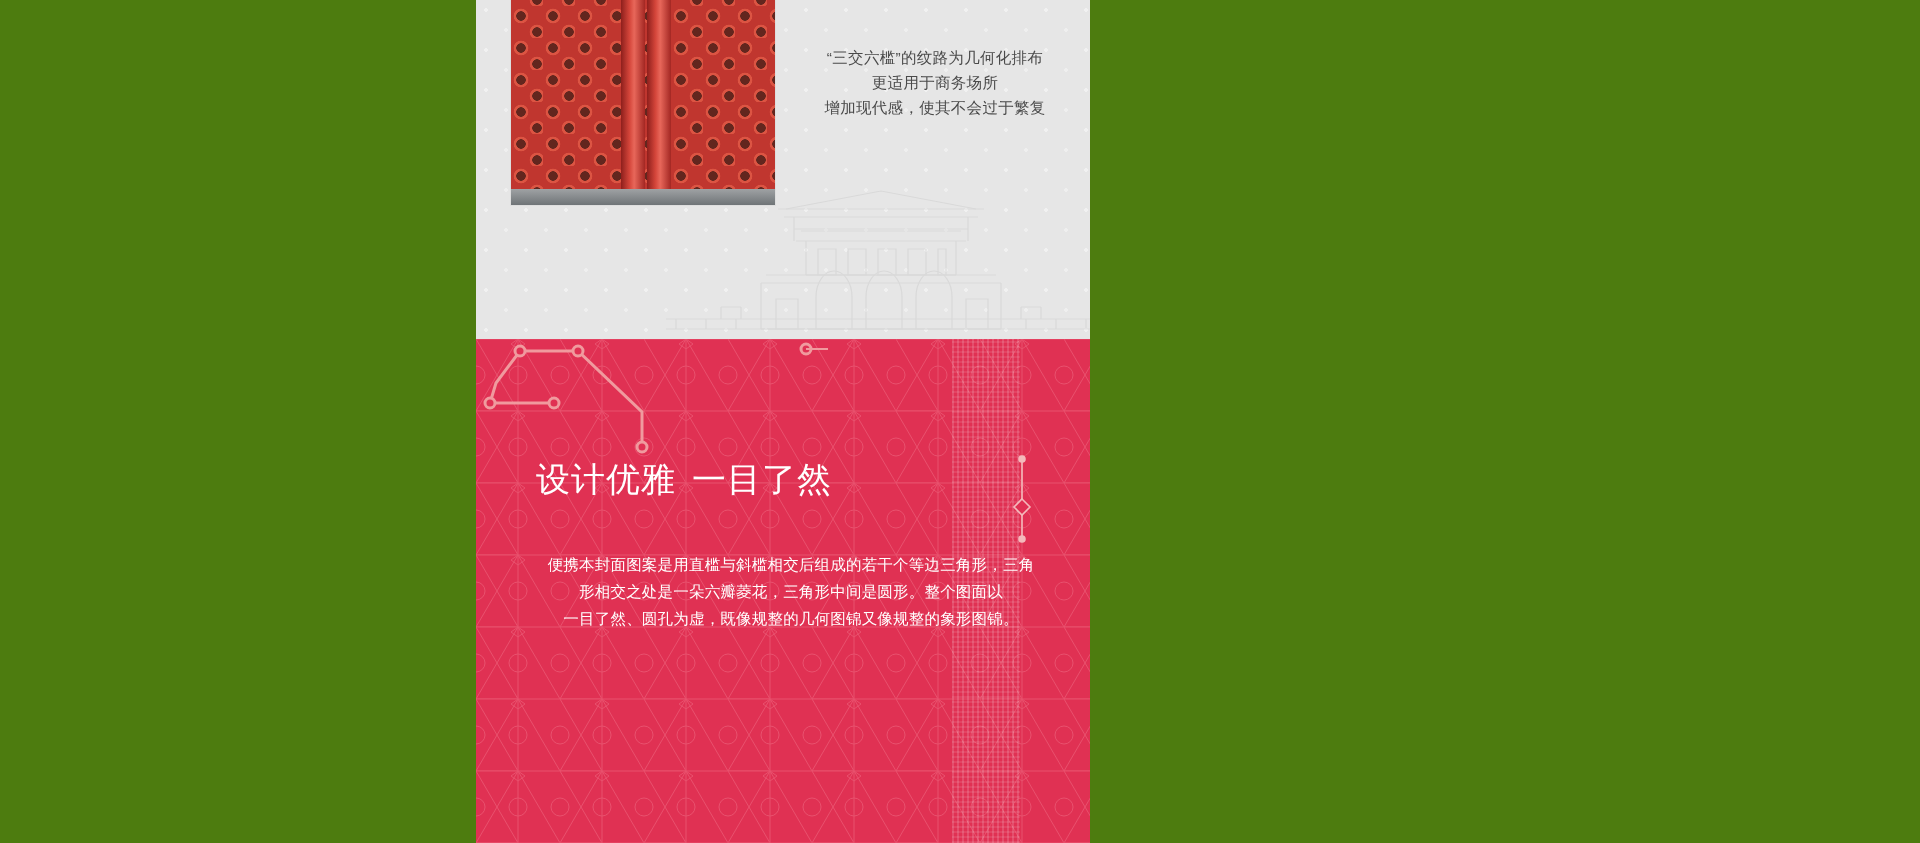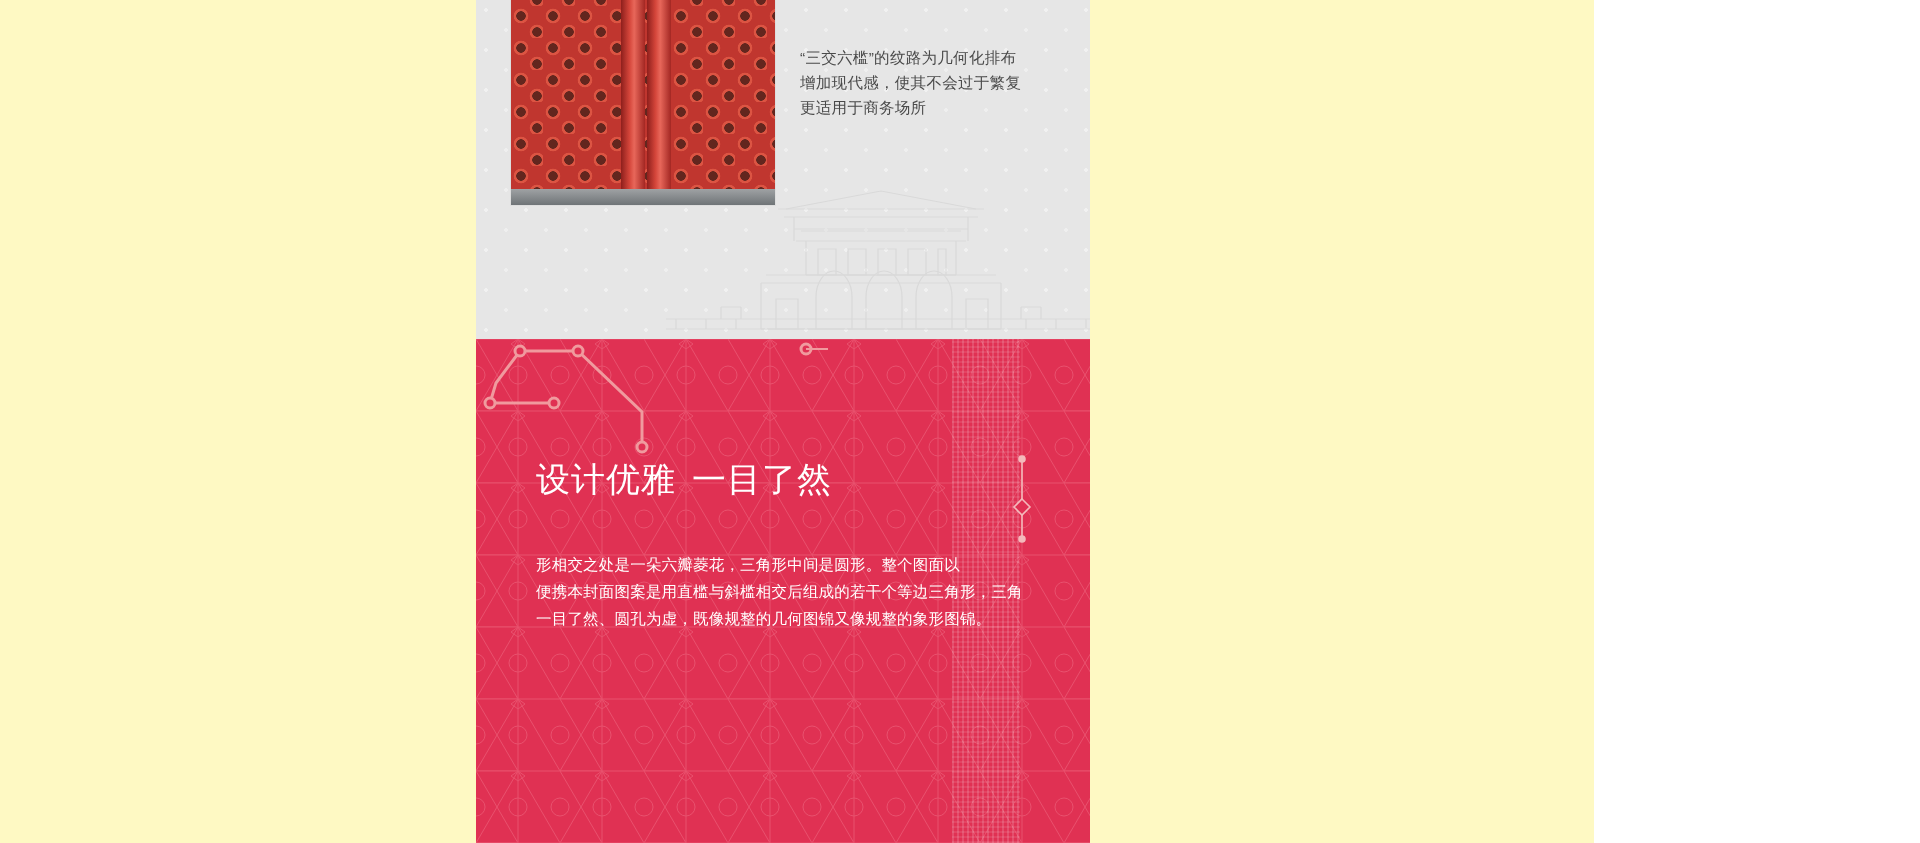--- a/index.html
+++ b/index.html
@@ -8,23 +8,24 @@
     background: #ffffff;
   }
   body {
     width: 1920px;
     height: 843px;
     overflow: hidden;
     font-family: "Liberation Sans", sans-serif;
   }
   .page {
     position: relative;
-    width: 1594px;
+    width: 1920px;
     height: 843px;
-    background: #fef9c3;
+    background: #4d7c0f;
+    text-align: center;
   }
   
   .section-top {
     position: absolute;
     left: 476px;
     top: 0;
     width: 614px;
     height: 339px;
     background: #e6e6e6;
     overflow: hidden;
@@ -201,22 +202,22 @@
     <div class="photo-frame">
       <div class="lattice"></div>
       <div class="pillar-left"></div>
       <div class="pillar-right"></div>
 
       <div class="floor"></div>
     </div>
 
     <div class="top-text">
       <p>“三交六槛”的纹路为几何化排布</p>
+      <p>更适用于商务场所</p>
       <p>增加现代感，使其不会过于繁复</p>
-      <p>更适用于商务场所</p>
     </div>
   </div>
 
   <div class="section-red">
 
     <div class="red-pattern">
       <svg width="614" height="504" viewBox="0 0 614 504">
         <defs>
           <pattern id="tri" width="84" height="72" patternUnits="userSpaceOnUse">
             <path d="M0 72 L42 0 L84 72 Z M42 0 L42 72 M0 0 L84 0" fill="none" stroke="#ef6b83" stroke-width="1"></path>
@@ -251,19 +252,19 @@
         <circle cx="546" cy="120" r="3" fill="#f4b9bb"></circle>
         <circle cx="546" cy="200" r="3" fill="#f4b9bb"></circle>
       </g>
     </svg>
 
     <div class="red-heading">
       <span>设计优雅</span><span class="gap"></span><span>一目了然</span>
     </div>
 
     <div class="red-body">
+      <p>便携本封面图案是用直槛与斜槛相交后组成的若干个等边三角形，三角</p>
       <p>形相交之处是一朵六瓣菱花，三角形中间是圆形。整个图面以</p>
-      <p>便携本封面图案是用直槛与斜槛相交后组成的若干个等边三角形，三角</p>
       <p>一目了然、圆孔为虚，既像规整的几何图锦又像规整的象形图锦。</p>
     </div>
   </div>
 
 </div>
 
 </body></html>

